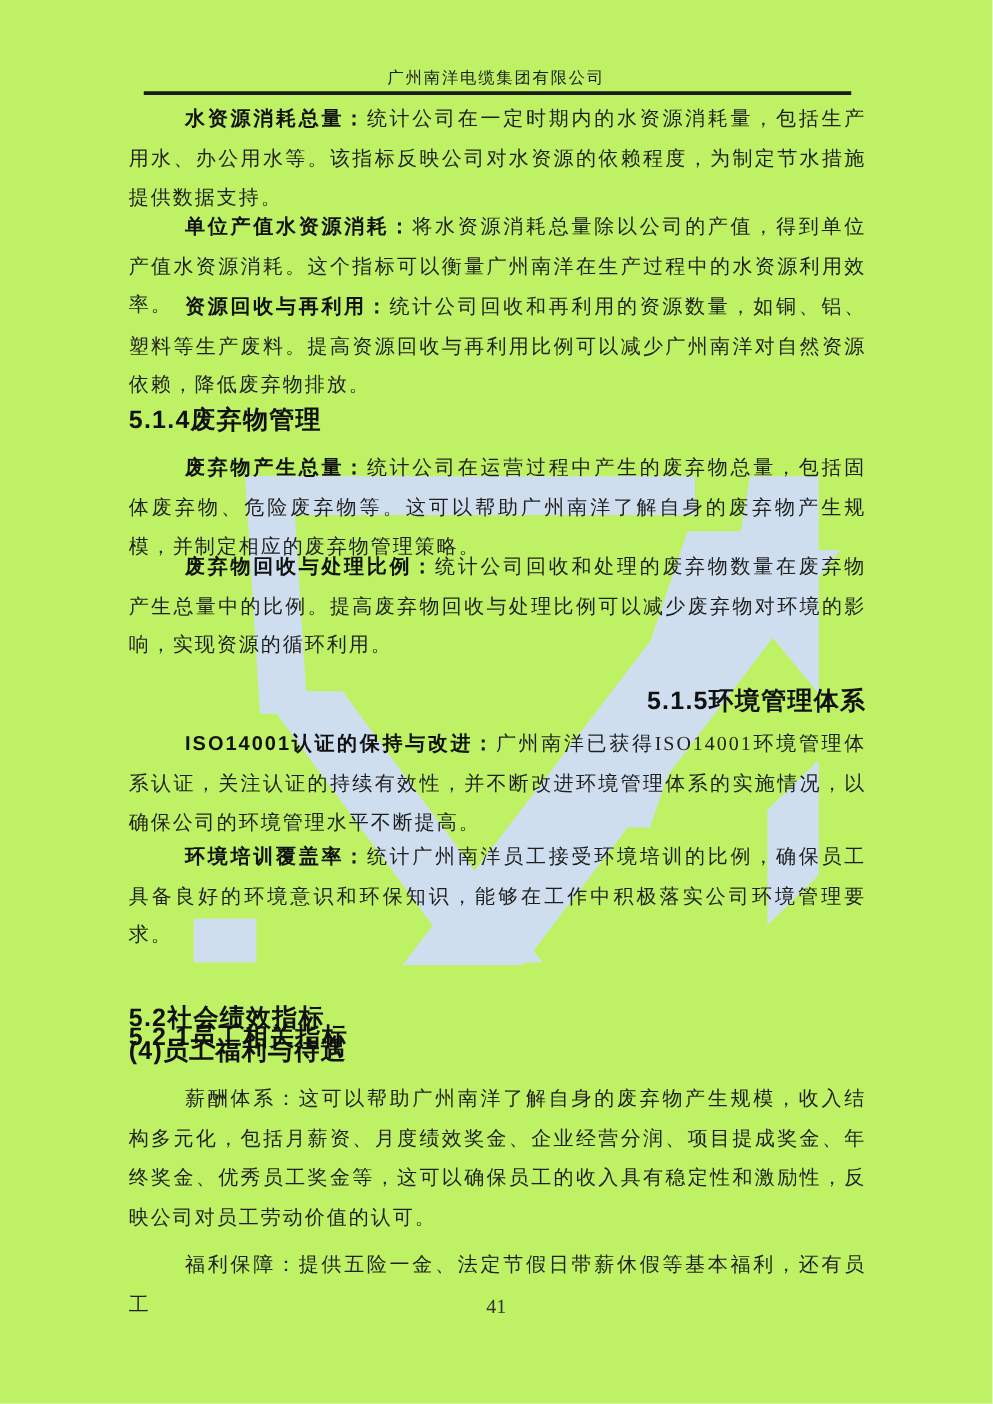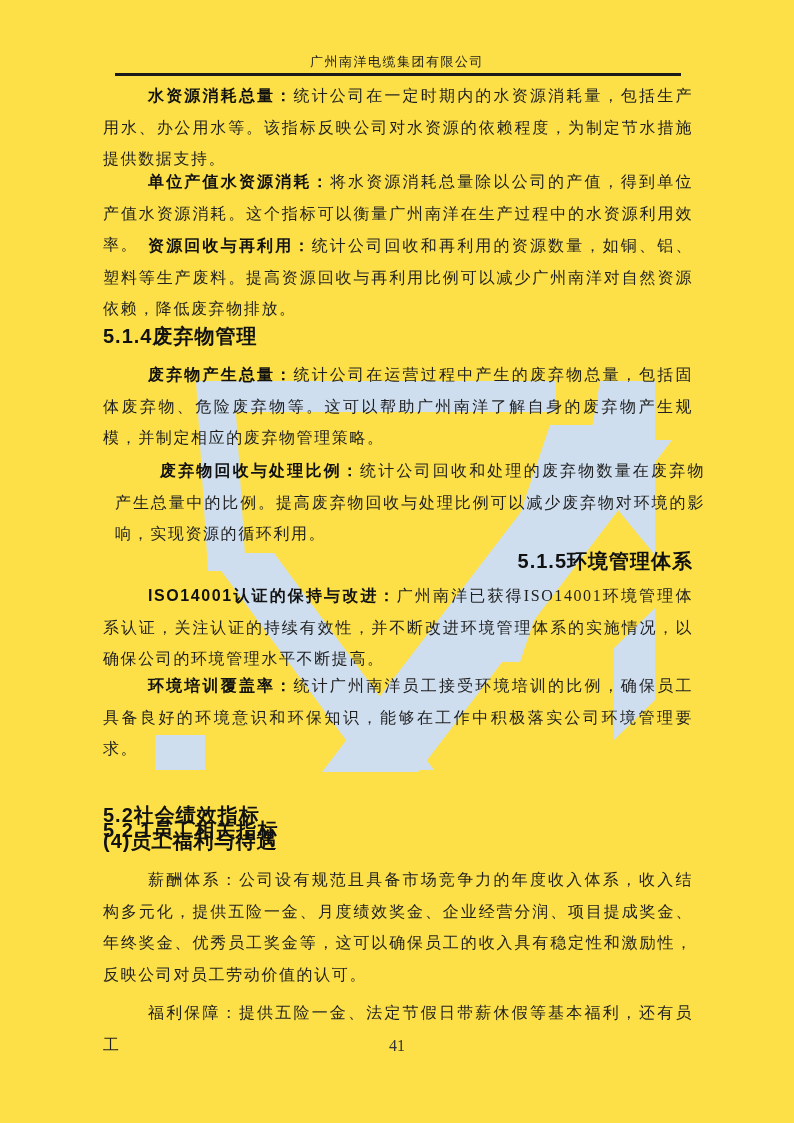--- a/index.html
+++ b/index.html
@@ -1,19 +1,19 @@
 <!DOCTYPE html>
 <html><head>
 <meta charset="utf-8">
 <style>
   html,body{margin:0;padding:0;background:#ffffff;}
   .doc{
     position:relative;
     width:794px;height:1123px;
-    background:#fde047;
+    background:#bef264;
     overflow:hidden;
     font-family:"Liberation Serif", serif;
     color:#222222;
   }
   
   .header-title{
     position:absolute;top:53px;left:0;width:794px;
     text-align:center;
     font-size:13px;letter-spacing:1.5px;color:#1c1c1c;
   }
@@ -44,21 +44,21 @@
     font-weight:bold;font-size:20px;letter-spacing:1px;
     color:#111111;line-height:22px;
   }
   
   .page-number{
     position:absolute;top:1037px;left:0;width:794px;
     text-align:center;font-size:16px;color:#333333;
   }
   
   #p1{top:80px;}  #p2{top:166px;} #p3{top:230px;}
-  #h514{top:325px;} #p4{top:359px;} #p5{top:455px;margin-left:12px;}
+  #h514{top:325px;} #p4{top:359px;} #p5{top:438px;}
   #h515{top:550px;text-align:right;} #p6{top:580px;} #p7{top:670px;}
   #h52{top:804px;} #h521{top:797px;margin-top:22px;} #h1f{top:830px;}
   #p8{top:864px;} #p9{top:997px;}
 </style>
 </head>
 <body>
 
 <div class="doc">
 
   <svg class="watermark" width="794" height="1123" viewBox="0 0 794 1123" aria-hidden="true">
@@ -108,19 +108,19 @@
   <p class="blk body" id="p7">
     <b>环境培训覆盖率：</b><span>统计广州南洋员工接受环境培训的比例，确保员工具备良好的环境意识和环保知识，能够在工作中积极落实公司环境管理要求。</span>
   </p>
 
   <div class="blk heading" id="h52">5.2社会绩效指标</div>
 
   <div class="blk heading" id="h521">5.2.1员工相关指标</div>
 
   <div class="blk heading" id="h1f">(4)员工福利与待遇</div>
 
-  <p class="blk body" id="p8">薪酬体系：公司设有规范且具备市场竞争力的年度收入体系，收入结构多元化，提供五险一金、月度绩效奖金、企业经营分润、项目提成奖金、年终奖金、优秀员工奖金等，这可以确保员工的收入具有稳定性和激励性，反映公司对员工劳动价值的认可。</p>
+  <p class="blk body" id="p8">薪酬体系：这可以帮助广州南洋了解自身的废弃物产生规模，收入结构多元化，包括月薪资、月度绩效奖金、企业经营分润、项目提成奖金、年终奖金、优秀员工奖金等，这可以确保员工的收入具有稳定性和激励性，反映公司对员工劳动价值的认可。</p>
 
   <p class="blk body" id="p9">福利保障：提供五险一金、法定节假日带薪休假等基本福利，还有员工</p>
 
   <div class="page-number">41</div>
 
 </div>
 
 </body></html>

